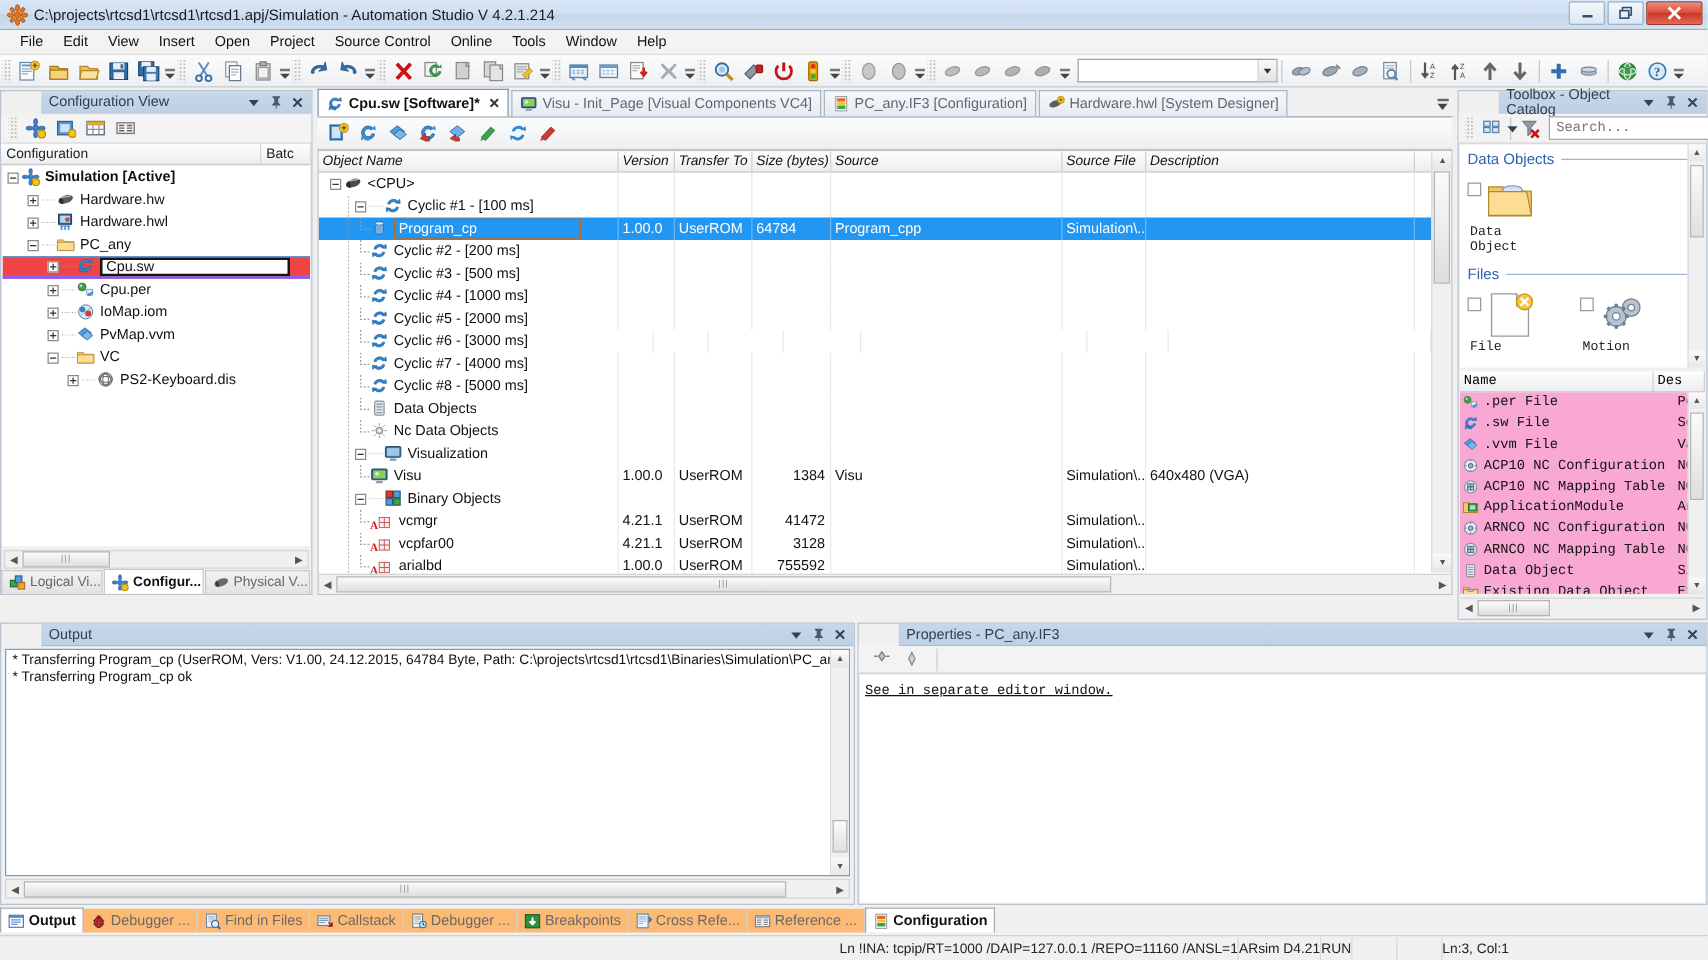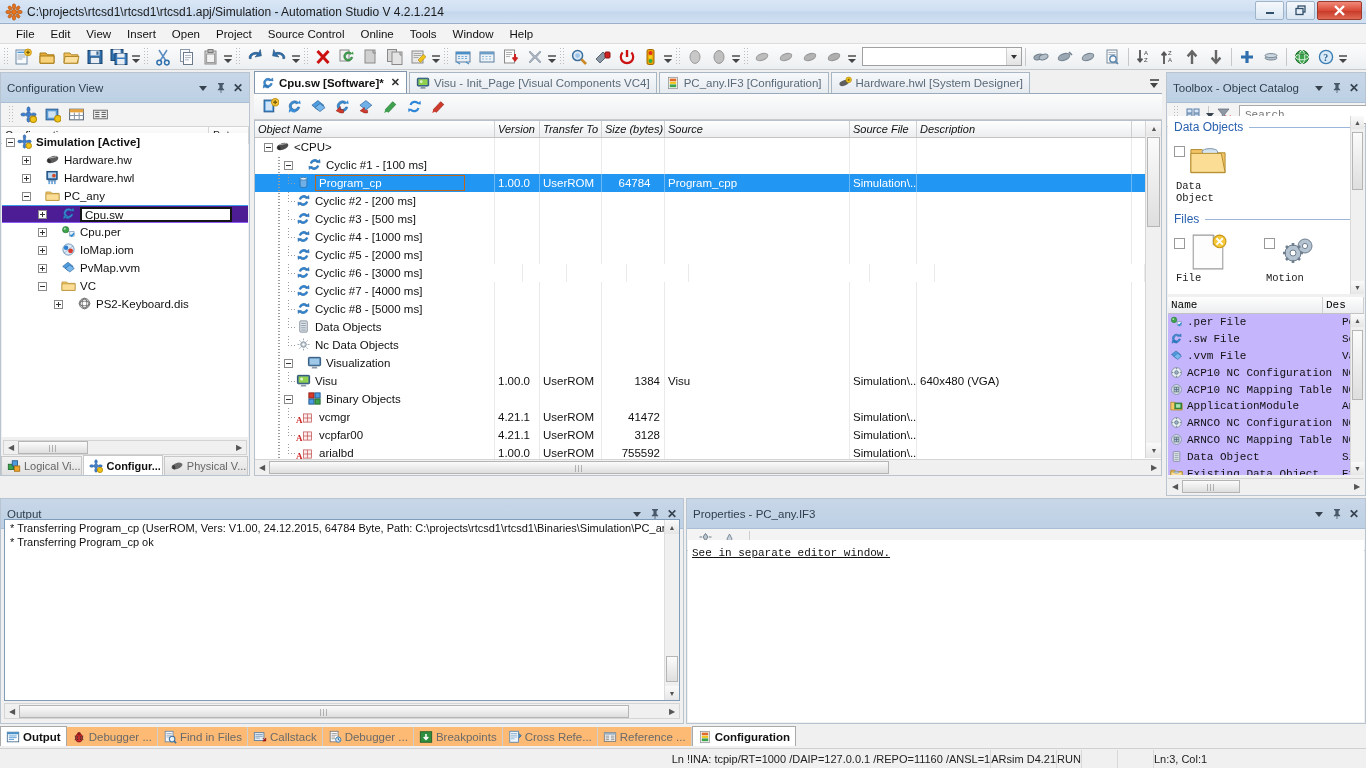--- a/index.html
+++ b/index.html
@@ -64,23 +64,23 @@
   .tbcombo { width:160px; height:19px; margin-left:6px; background:#fff;
              border:1px solid #a0a0a0; display:flex; align-items:center; flex:0 0 auto; }
   .tbcombo .arrow { margin-left:auto; width:15px; height:17px; background:linear-gradient(#fafafa,#e2e2e2);
                     border-left:1px solid #cfcfcf; display:flex; align-items:center; justify-content:center;}
   .tbcombo .arrow i { border-left:3px solid transparent; border-right:3px solid transparent;
                       border-top:4px solid #333; display:block; }
 
   
   .panel { position:absolute; background:#f0f0f0; border:1px solid #b8c4d0; }
   .panel-title {
-    height:30px; background: linear-gradient(to bottom,#c8d7e8,#bdd0e4);
+    height:18px; background: linear-gradient(to bottom,#c8d7e8,#bdd0e4);
     border-bottom:1px solid #a9bed4;
-    display:flex; align-items:center; padding-left:6px; color:#30404f; font-size:11.5px;
+    display:flex; align-items:center; padding-left:6px; color:#30404f; font-size:11.5px;margin-left:32px;
   }
   .panel-title .ptools { margin-left:auto; display:flex; align-items:center; gap:5px; padding-right:5px; }
   .pt-btn { width:12px; height:12px; position:relative; color:#36424e; font-size:10px;
             display:flex; align-items:center; justify-content:center; }
   .caret-d:after { content:""; border-left:4px solid transparent; border-right:4px solid transparent;
                    border-top:5px solid #36424e; position:absolute; top:4px; left:1px;}
   .xmark { font-weight:bold; font-size:12px; }
 
   
   #cfgview { left:0; top:72px; width:250px; height:404px; }
@@ -94,21 +94,21 @@
   .tbox { width:9px; height:9px; border:1px solid #8a8a8a; background:#fff; position:relative;
           flex:0 0 auto; margin-right:2px; }
   .tbox:before { content:""; position:absolute; left:1px; top:3px; width:5px; height:1px; background:#333; }
   .tbox.plus:after { content:""; position:absolute; left:3px; top:1px; width:1px; height:5px; background:#333; }
   .tdots { width:12px; height:18px; flex:0 0 auto; background-image:radial-gradient(#9b9b9b 45%, transparent 46%);
            background-size:2px 2px; background-position:0 8px; background-repeat:repeat-x; }
   .ticon { width:16px; height:16px; flex:0 0 auto; margin-right:3px; position:relative; }
   .tlabel { overflow:hidden; text-overflow:ellipsis; }
   .editbox { border:2px solid #151515; background:#fff; padding:0 3px; height:15px; line-height:13px;
              width:152px; font-size:11.5px; }
-  .rowsel { background:#4c1d95; border-top:1px solid #3d9ae8; border-bottom:1px solid #8b5cf6; }
+  .rowsel { background:#ef4444; border-top:1px solid #3d9ae8; border-bottom:3px solid #8b5cf6; }
   #cfg-hscroll { position:absolute; left:2px; right:2px; bottom:20px; height:15px;
                  background:#f0f0f0; border:1px solid #d3d3d3; display:flex; align-items:center; }
   .sb-arrow { width:14px; height:13px; display:flex; align-items:center; justify-content:center;
               font-size:8px; color:#555; }
   .sb-thumb { width:70px; height:13px; background:linear-gradient(#fbfbfb,#dedede);
               border:1px solid #b5b5b5; display:flex; align-items:center; justify-content:center;
               font-size:7px; color:#888; letter-spacing:1px; }
   .vtabs { position:absolute; left:0; right:0; bottom:0; height:20px; display:flex; align-items:flex-end; }
   .vtab { height:19px; display:flex; align-items:center; padding:0 5px; font-size:11px;
           color:#666; background:linear-gradient(#f2f2f2,#e2e2e2); border:1px solid #c8c8c8;
@@ -180,21 +180,21 @@
   .tile { width:64px; text-align:left; font-family:"Liberation Mono", monospace; font-size:10.5px;
           color:#222; line-height:12px; position:relative; }
   .tile .chk { position:absolute; left:-2px; top:6px; width:11px; height:11px; border:1px solid #999; background:#fff;}
   .tile .tico { height:40px; display:flex; align-items:center; justify-content:center; }
   #tbx-gal-sb { position:absolute; right:1px; top:43px; width:14px; height:178px; background:#f0f0f0;
                 border-left:1px solid #d9d9d9;}
   #tbx-list-head { position:absolute; left:1px; right:1px; top:224px; height:17px;
                    background:linear-gradient(#fefefe,#ebedef); border-bottom:1px solid #c3c3c3;
                    display:flex; font-family:"Liberation Mono", monospace; font-size:11px;}
   #tbx-list-head .lh { padding-left:3px; border-right:1px solid #d0d0d0; line-height:16px; }
-  #tbx-list { position:absolute; left:1px; right:1px; top:241px; bottom:20px; background:#c4b5fd;
+  #tbx-list { position:absolute; left:1px; right:1px; top:241px; bottom:20px; background:#f9a8d4;
               overflow:hidden;}
   .lrow { height:16.8px; display:flex; align-items:center; font-family:"Liberation Mono", monospace;
           font-size:11px; color:#111; white-space:nowrap; }
   .lrow .ticon { width:14px; height:14px; margin:0 3px 0 2px;}
   .lrow .lname { width:155px; overflow:hidden; }
   #tbx-list-sb { position:absolute; right:1px; top:241px; width:14px; bottom:20px;
                  background:#f0f0f0; border-left:1px solid #d9d9d9;}
   #tbx-hscroll { position:absolute; left:1px; right:1px; bottom:1px; height:16px; background:#f0f0f0;
                  border-top:1px solid #d5d5d5; display:flex; align-items:center;}
 
@@ -974,21 +974,21 @@
               <svg width="15" height="15" class="ic" viewBox="0 0 16 16">
                 <ellipse cx="8" cy="4" rx="3.6" ry="1.5" fill="#bcd8f0" stroke="#4a7ba8" stroke-width=".7"></ellipse>
                 <path d="M4.4 4v7.8c0 .9 1.6 1.6 3.6 1.6s3.6-.7 3.6-1.6V4" fill="#6fb0e8" stroke="#2b6396" stroke-width=".7"></path>
                 <ellipse cx="8" cy="4" rx="3.6" ry="1.5" fill="#d6e9fa" stroke="#2b6396" stroke-width=".7"></ellipse>
               </svg>
             </span>
             <span class="editbox2">Program_cp</span>
           </div>
           <div class="gc" style="width: 45px;">1.00.0</div>
           <div class="gc" style="width: 62px;">UserROM</div>
-          <div class="gc" style="width: 63px; text-align: center; padding-right: 0;">64784</div>
+          <div class="gc" style="width: 63px; text-align: left; padding-right: 0;">64784</div>
           <div class="gc" style="width: 185px;">Program_cpp</div>
           <div class="gc" style="width: 67px;">Simulation\...</div>
           <div class="gc" style="width: 215px;"></div>
         </div>
         <div class="grow">
           <div class="gc namecell" style="width: 240px;">
             <span class="indent" style="width: 16px;"></span>
             <span class="vline"></span>
             <span class="elbow"></span>
             <span class="ticon">

